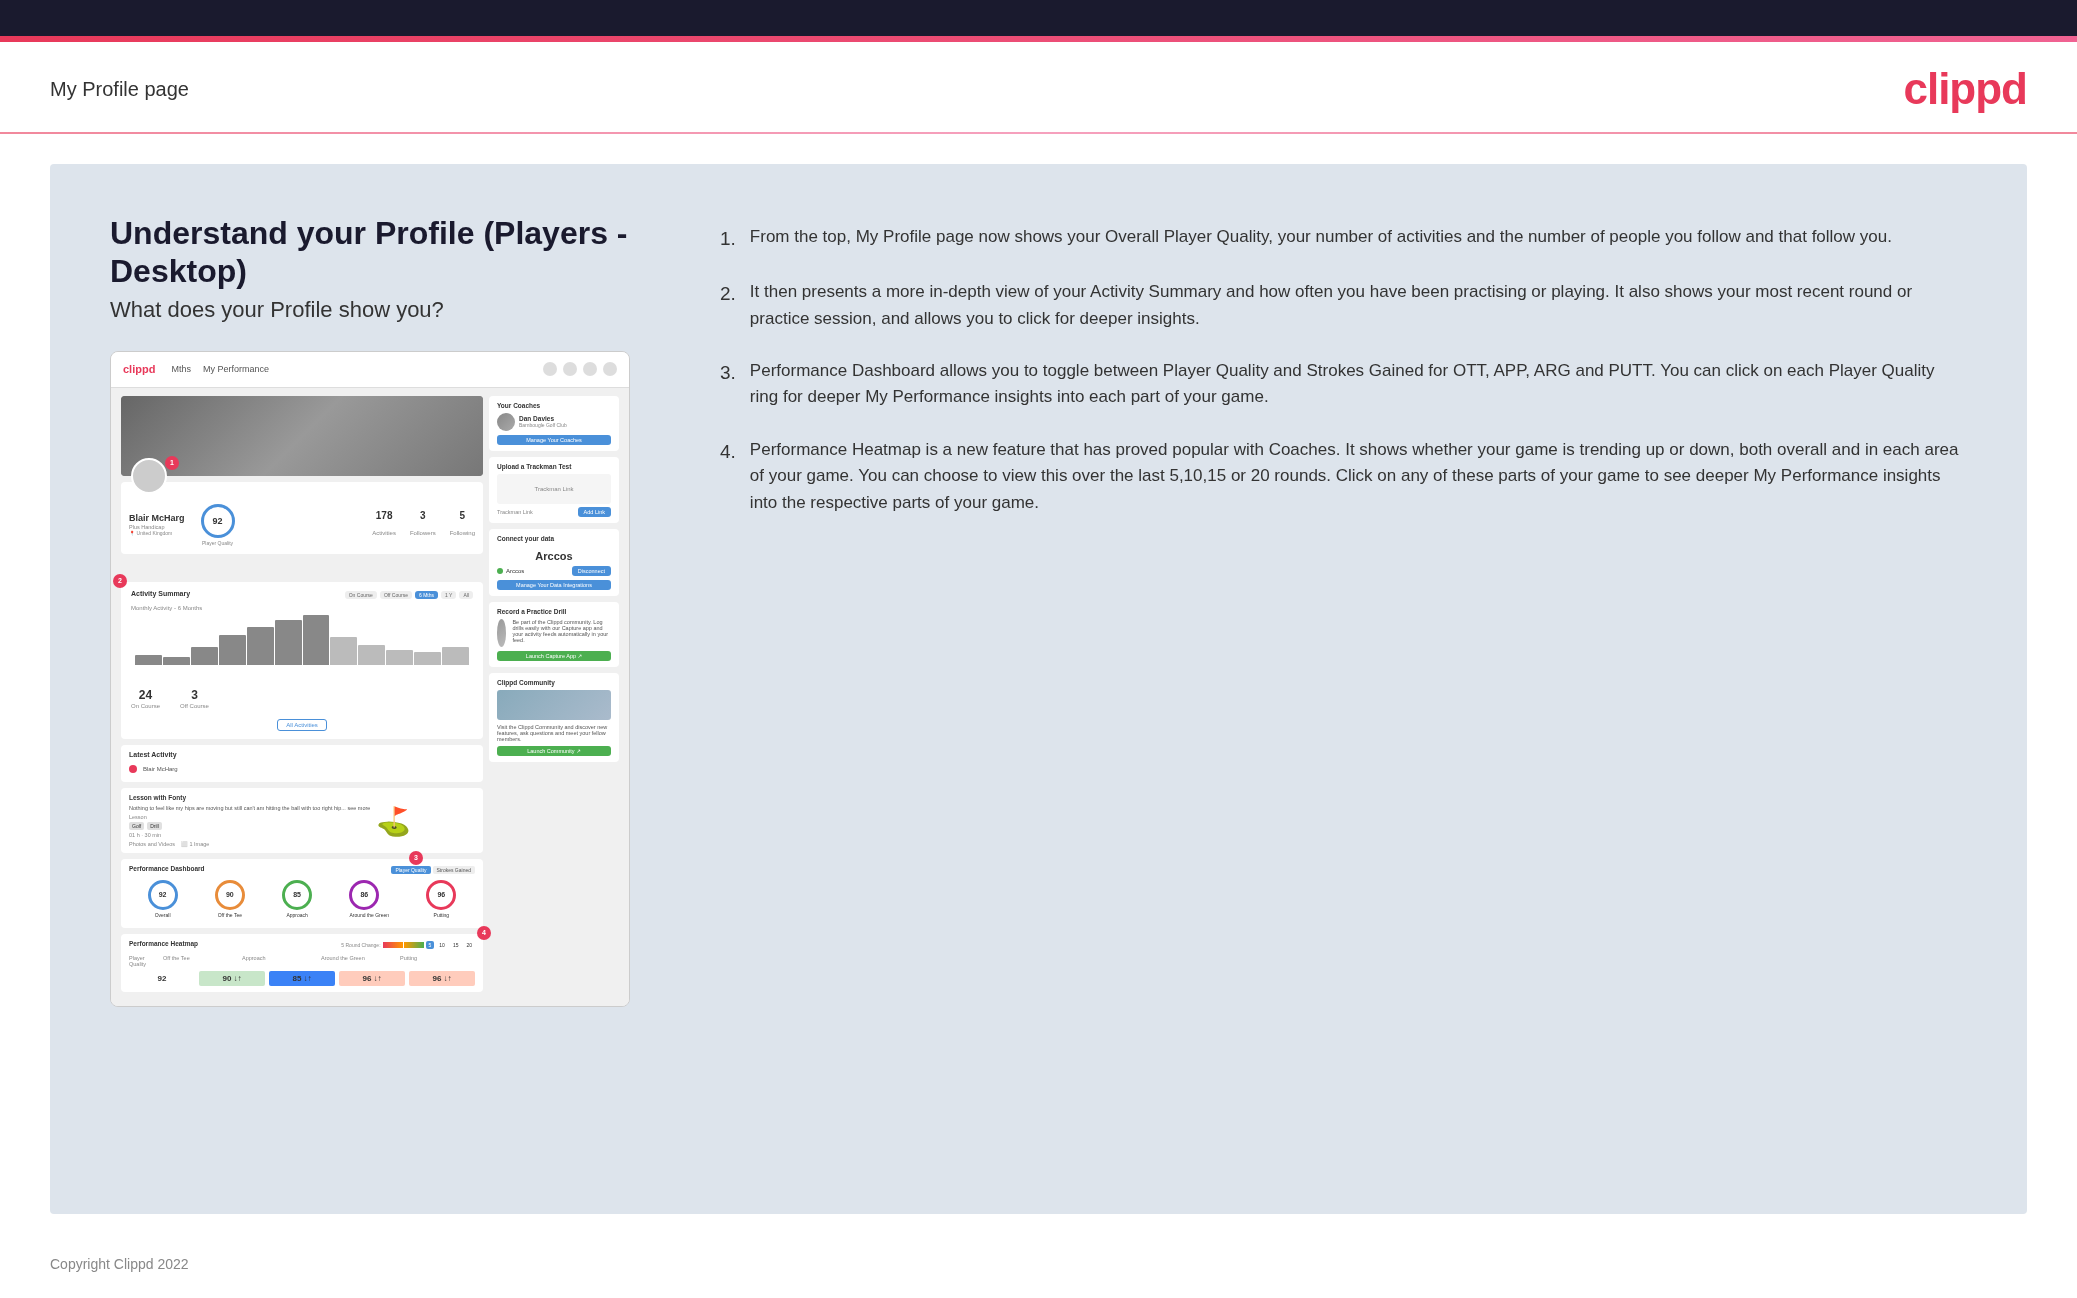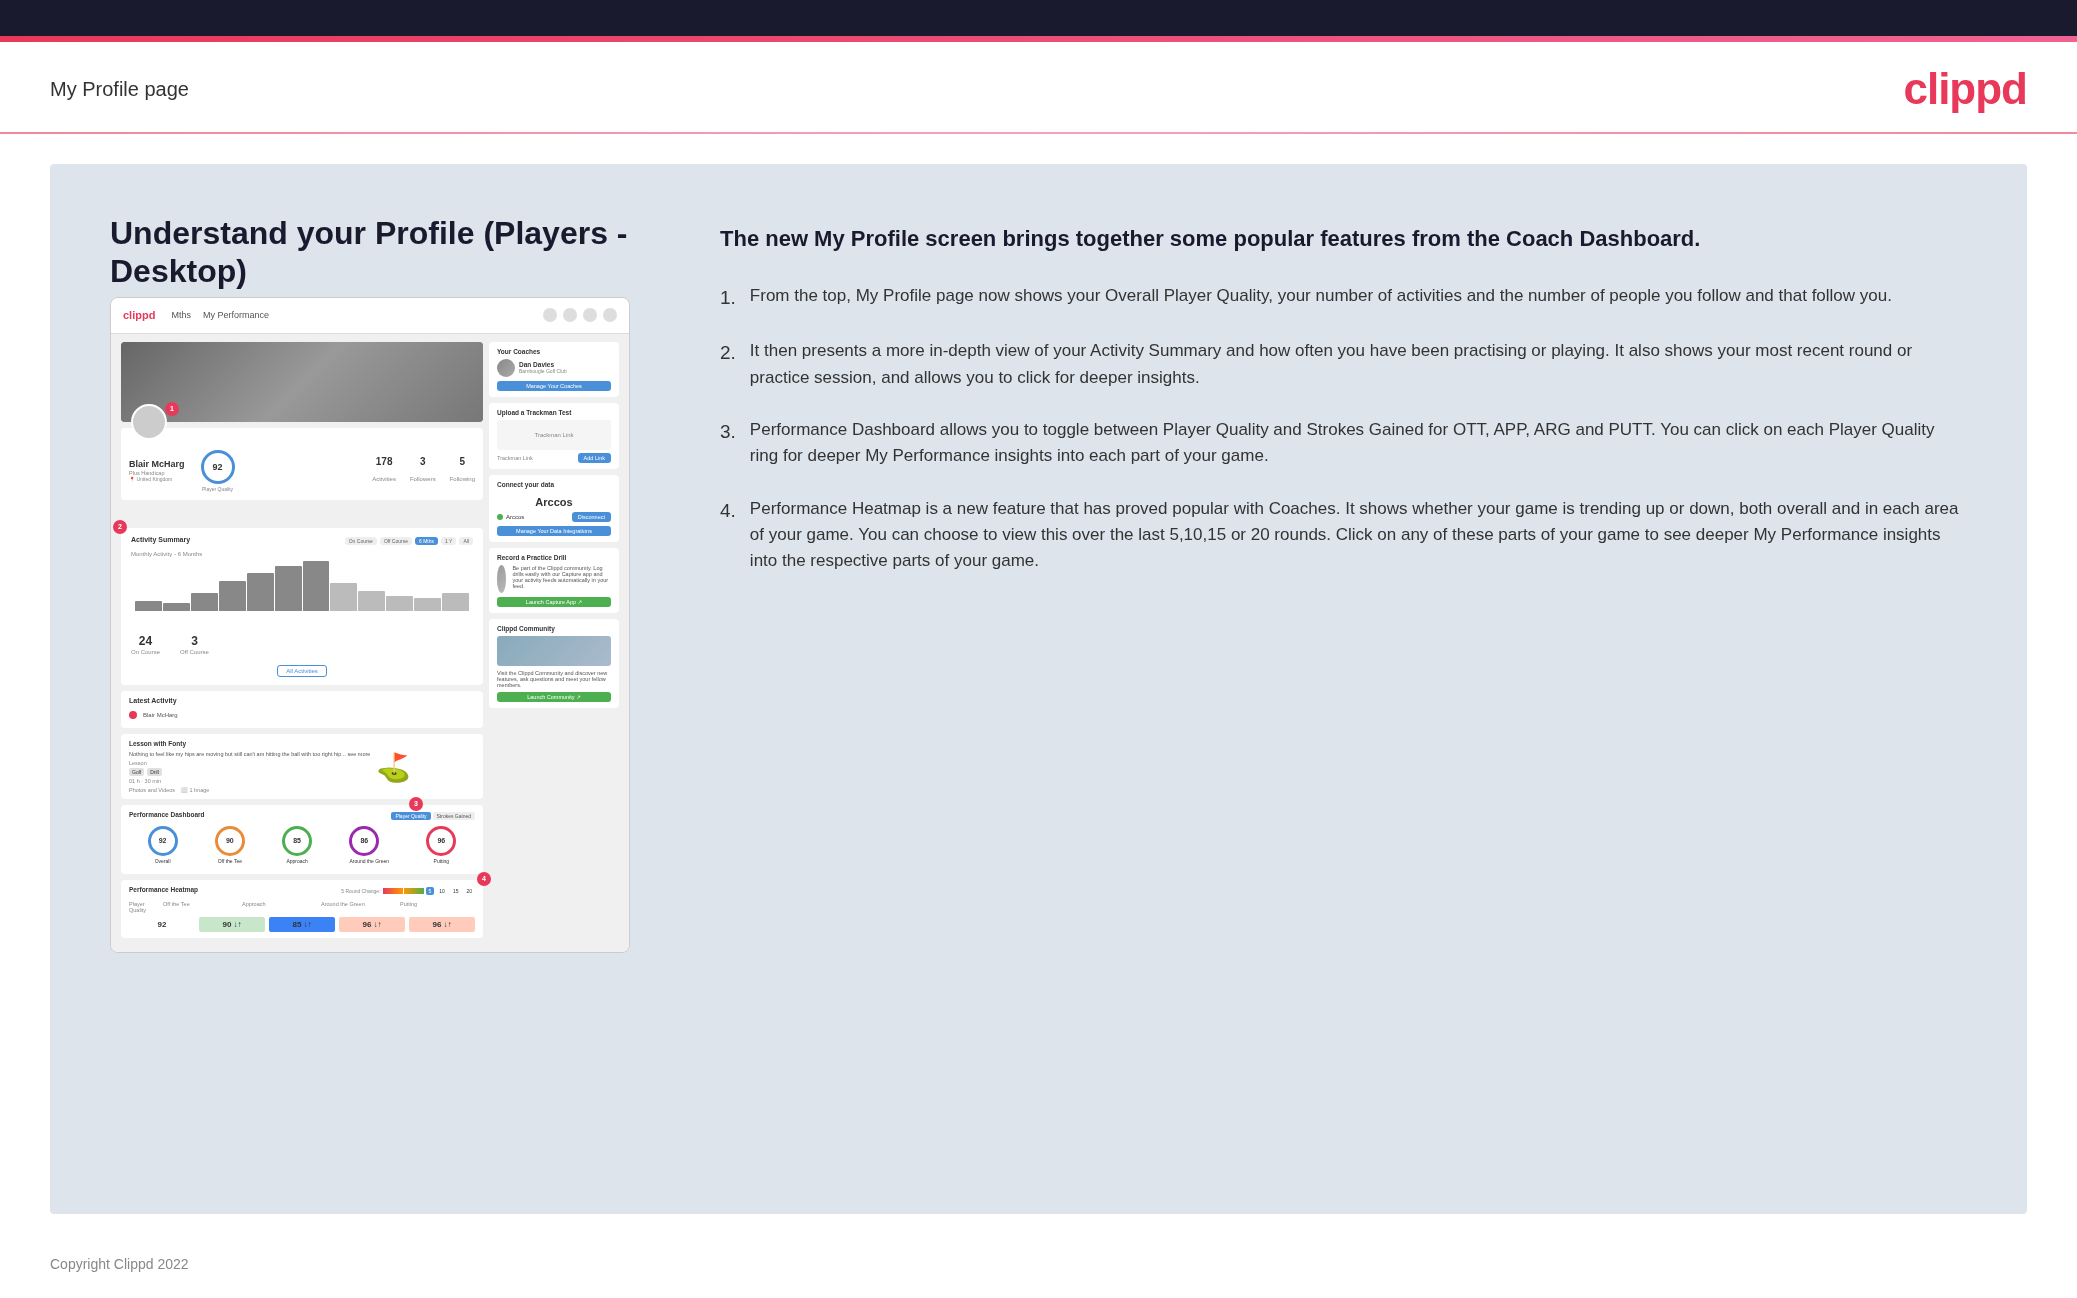--- a/index.html
+++ b/index.html
@@ -536,20 +536,21 @@
   <span class="page-title">My Profile page</span>
   <span class="logo-text">clippd</span>
 </div>
 
 <div class="header-divider"></div>
 
 <div class="main-content">
 
   <div class="left-col">
     <div class="section-title">Understand your Profile (Players - Desktop)</div>
+    <div class="section-subtitle">What does your Profile show you?</div>
 
     <div class="screenshot-container">
 
       <div class="mockup-nav">
         <span class="mockup-logo">clippd</span>
         <div class="mockup-nav-items">
           <span class="mockup-nav-item">Mths</span>
           <span class="mockup-nav-item">My Performance</span>
         </div>
         <div class="mockup-nav-icons">
@@ -805,21 +806,20 @@
               <div class="mockup-btn green" style="margin-top:4px;">Launch Community ↗</div>
             </div>
 
           </div>
         </div>
       </div>
     </div>
   </div>
 
   <div class="right-col">
-    <div class="right-intro">The new My Profile screen brings together some popular features from the Coach Dashboard.</div>
 
     <ol class="features-list">
       <li>
         <span>From the top, My Profile page now shows your Overall Player Quality, your number of activities and the number of people you follow and that follow you.</span>
       </li>
       <li>
         <span>It then presents a more in-depth view of your Activity Summary and how often you have been practising or playing. It also shows your most recent round or practice session, and allows you to click for deeper insights.</span>
       </li>
       <li>
         <span>Performance Dashboard allows you to toggle between Player Quality and Strokes Gained for OTT, APP, ARG and PUTT. You can click on each Player Quality ring for deeper My Performance insights into each part of your game.</span>

